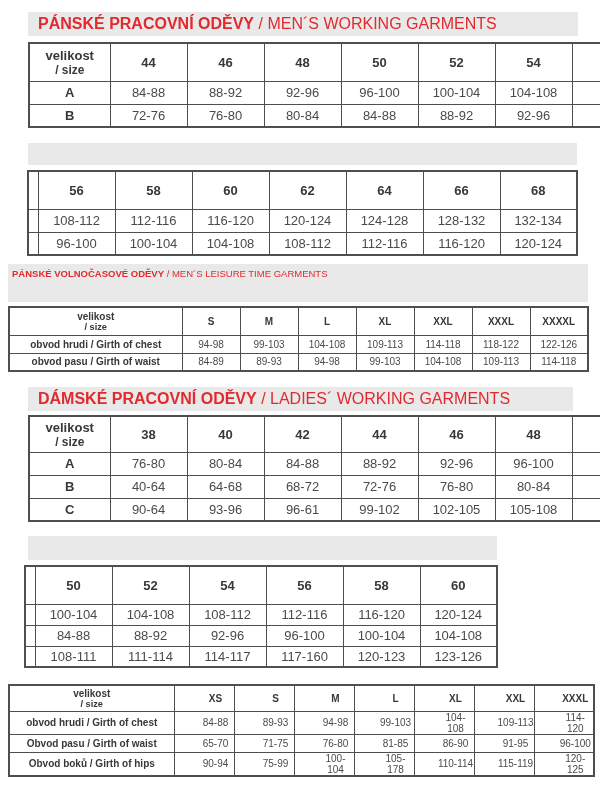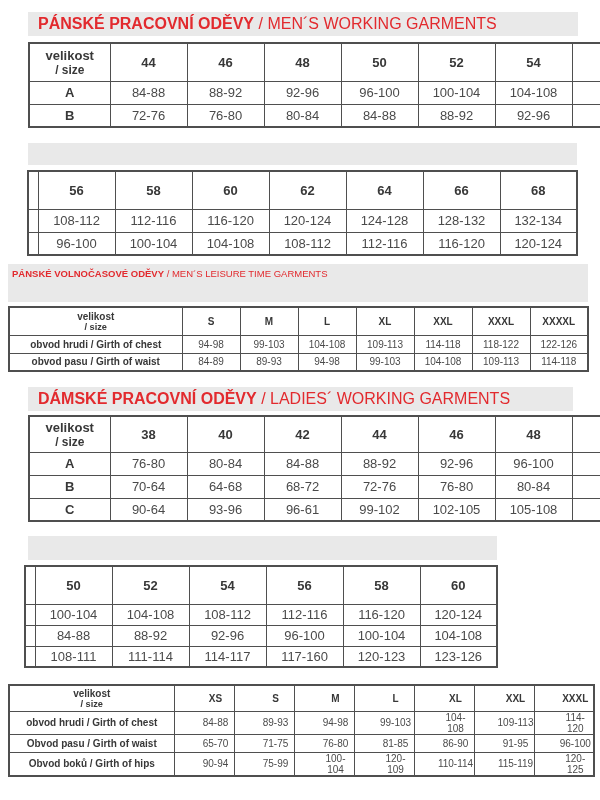--- a/index.html
+++ b/index.html
@@ -239,21 +239,21 @@
           <td class="c-data">76-80</td>
           <td class="c-data">80-84</td>
           <td class="c-data">84-88</td>
           <td class="c-data">88-92</td>
           <td class="c-data">92-96</td>
           <td class="c-data">96-100</td>
           <td class="c-sliver"></td>
         </tr>
         <tr>
           <td class="c-label"><span class="b">B</span></td>
-          <td class="c-data">70-64</td>
+          <td class="c-data">40-64</td>
           <td class="c-data">64-68</td>
           <td class="c-data">68-72</td>
           <td class="c-data">72-76</td>
           <td class="c-data">76-80</td>
           <td class="c-data">80-84</td>
           <td class="c-sliver"></td>
         </tr>
         <tr>
           <td class="c-label"><span class="b">C</span></td>
           <td class="c-data">90-64</td>
@@ -347,21 +347,21 @@
           <td class="c-data">81-85</td>
           <td class="c-data">86-90</td>
           <td class="c-data">91-95</td>
           <td class="c-data">96-100</td>
         </tr>
         <tr>
           <td class="c-label"><span class="b">Obvod boků</span><span class="n"> / Girth of hips</span></td>
           <td class="c-data">90-94</td>
           <td class="c-data">75-99</td>
           <td class="c-data">100-104</td>
-          <td class="c-data">120-109</td>
+          <td class="c-data">105-178</td>
           <td class="c-data">110-114</td>
           <td class="c-data">115-119</td>
           <td class="c-data">120-125</td>
         </tr>
       </tbody>
     </table>
 
 </div>
 
 </body></html>

